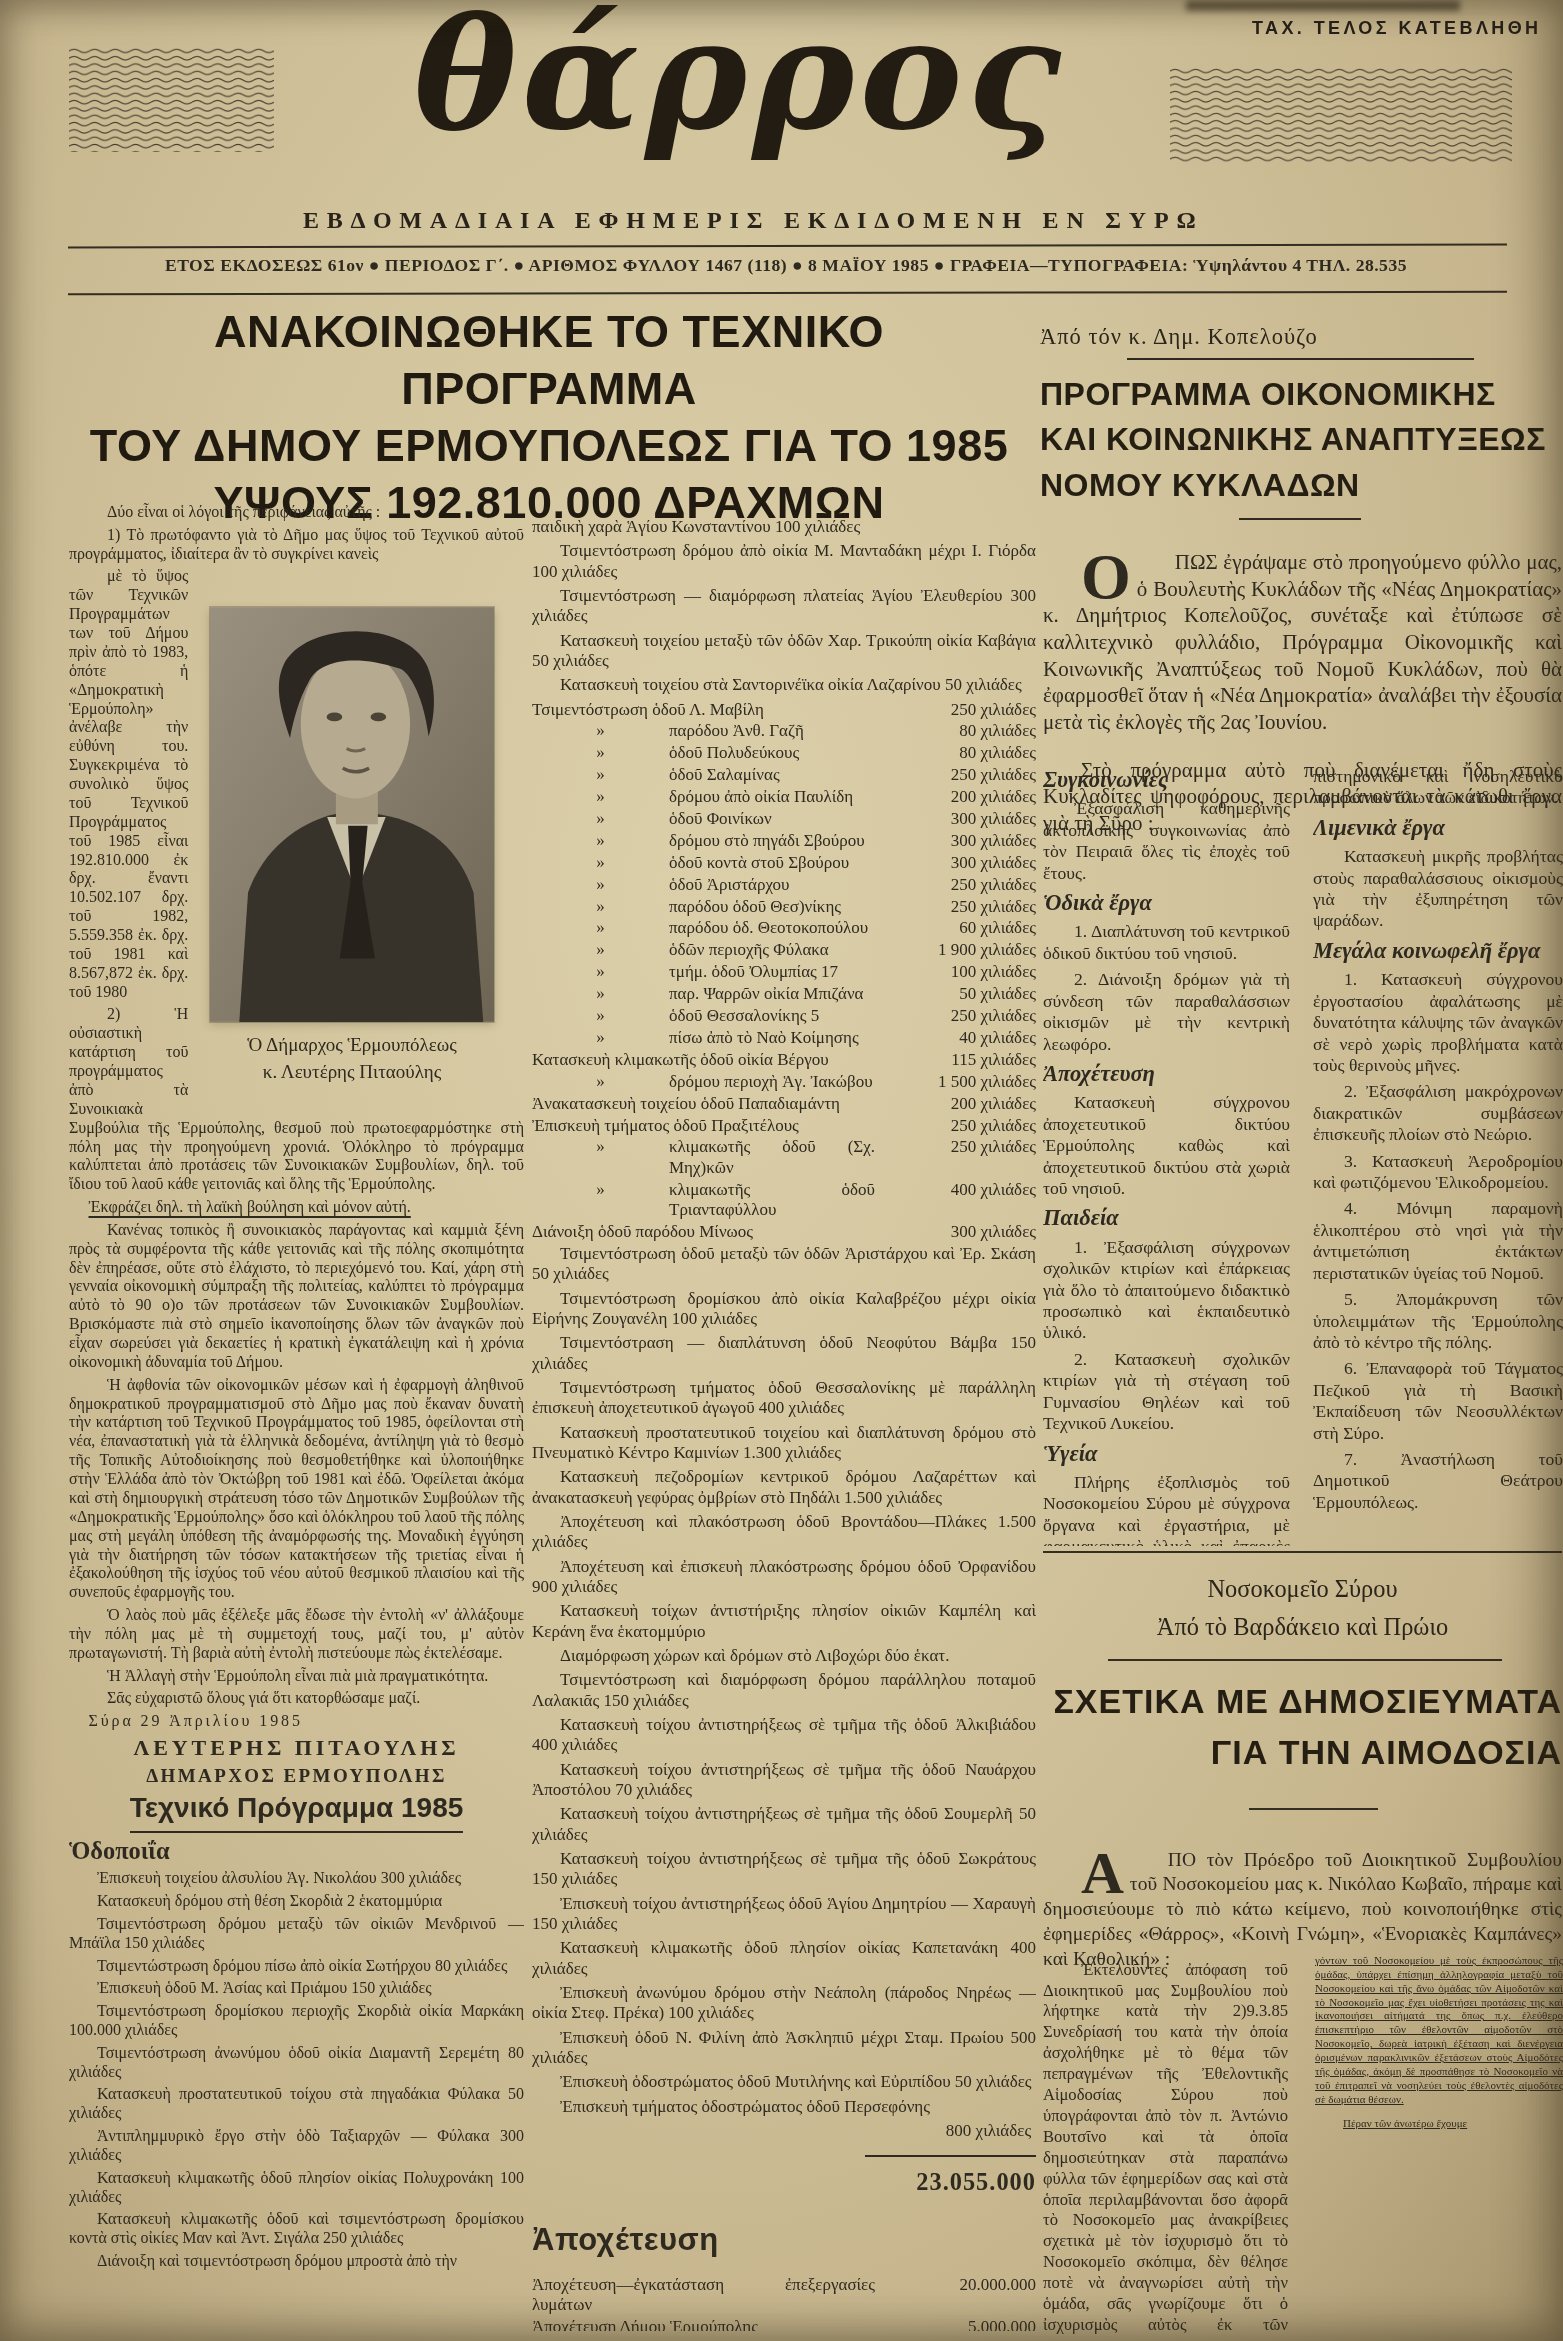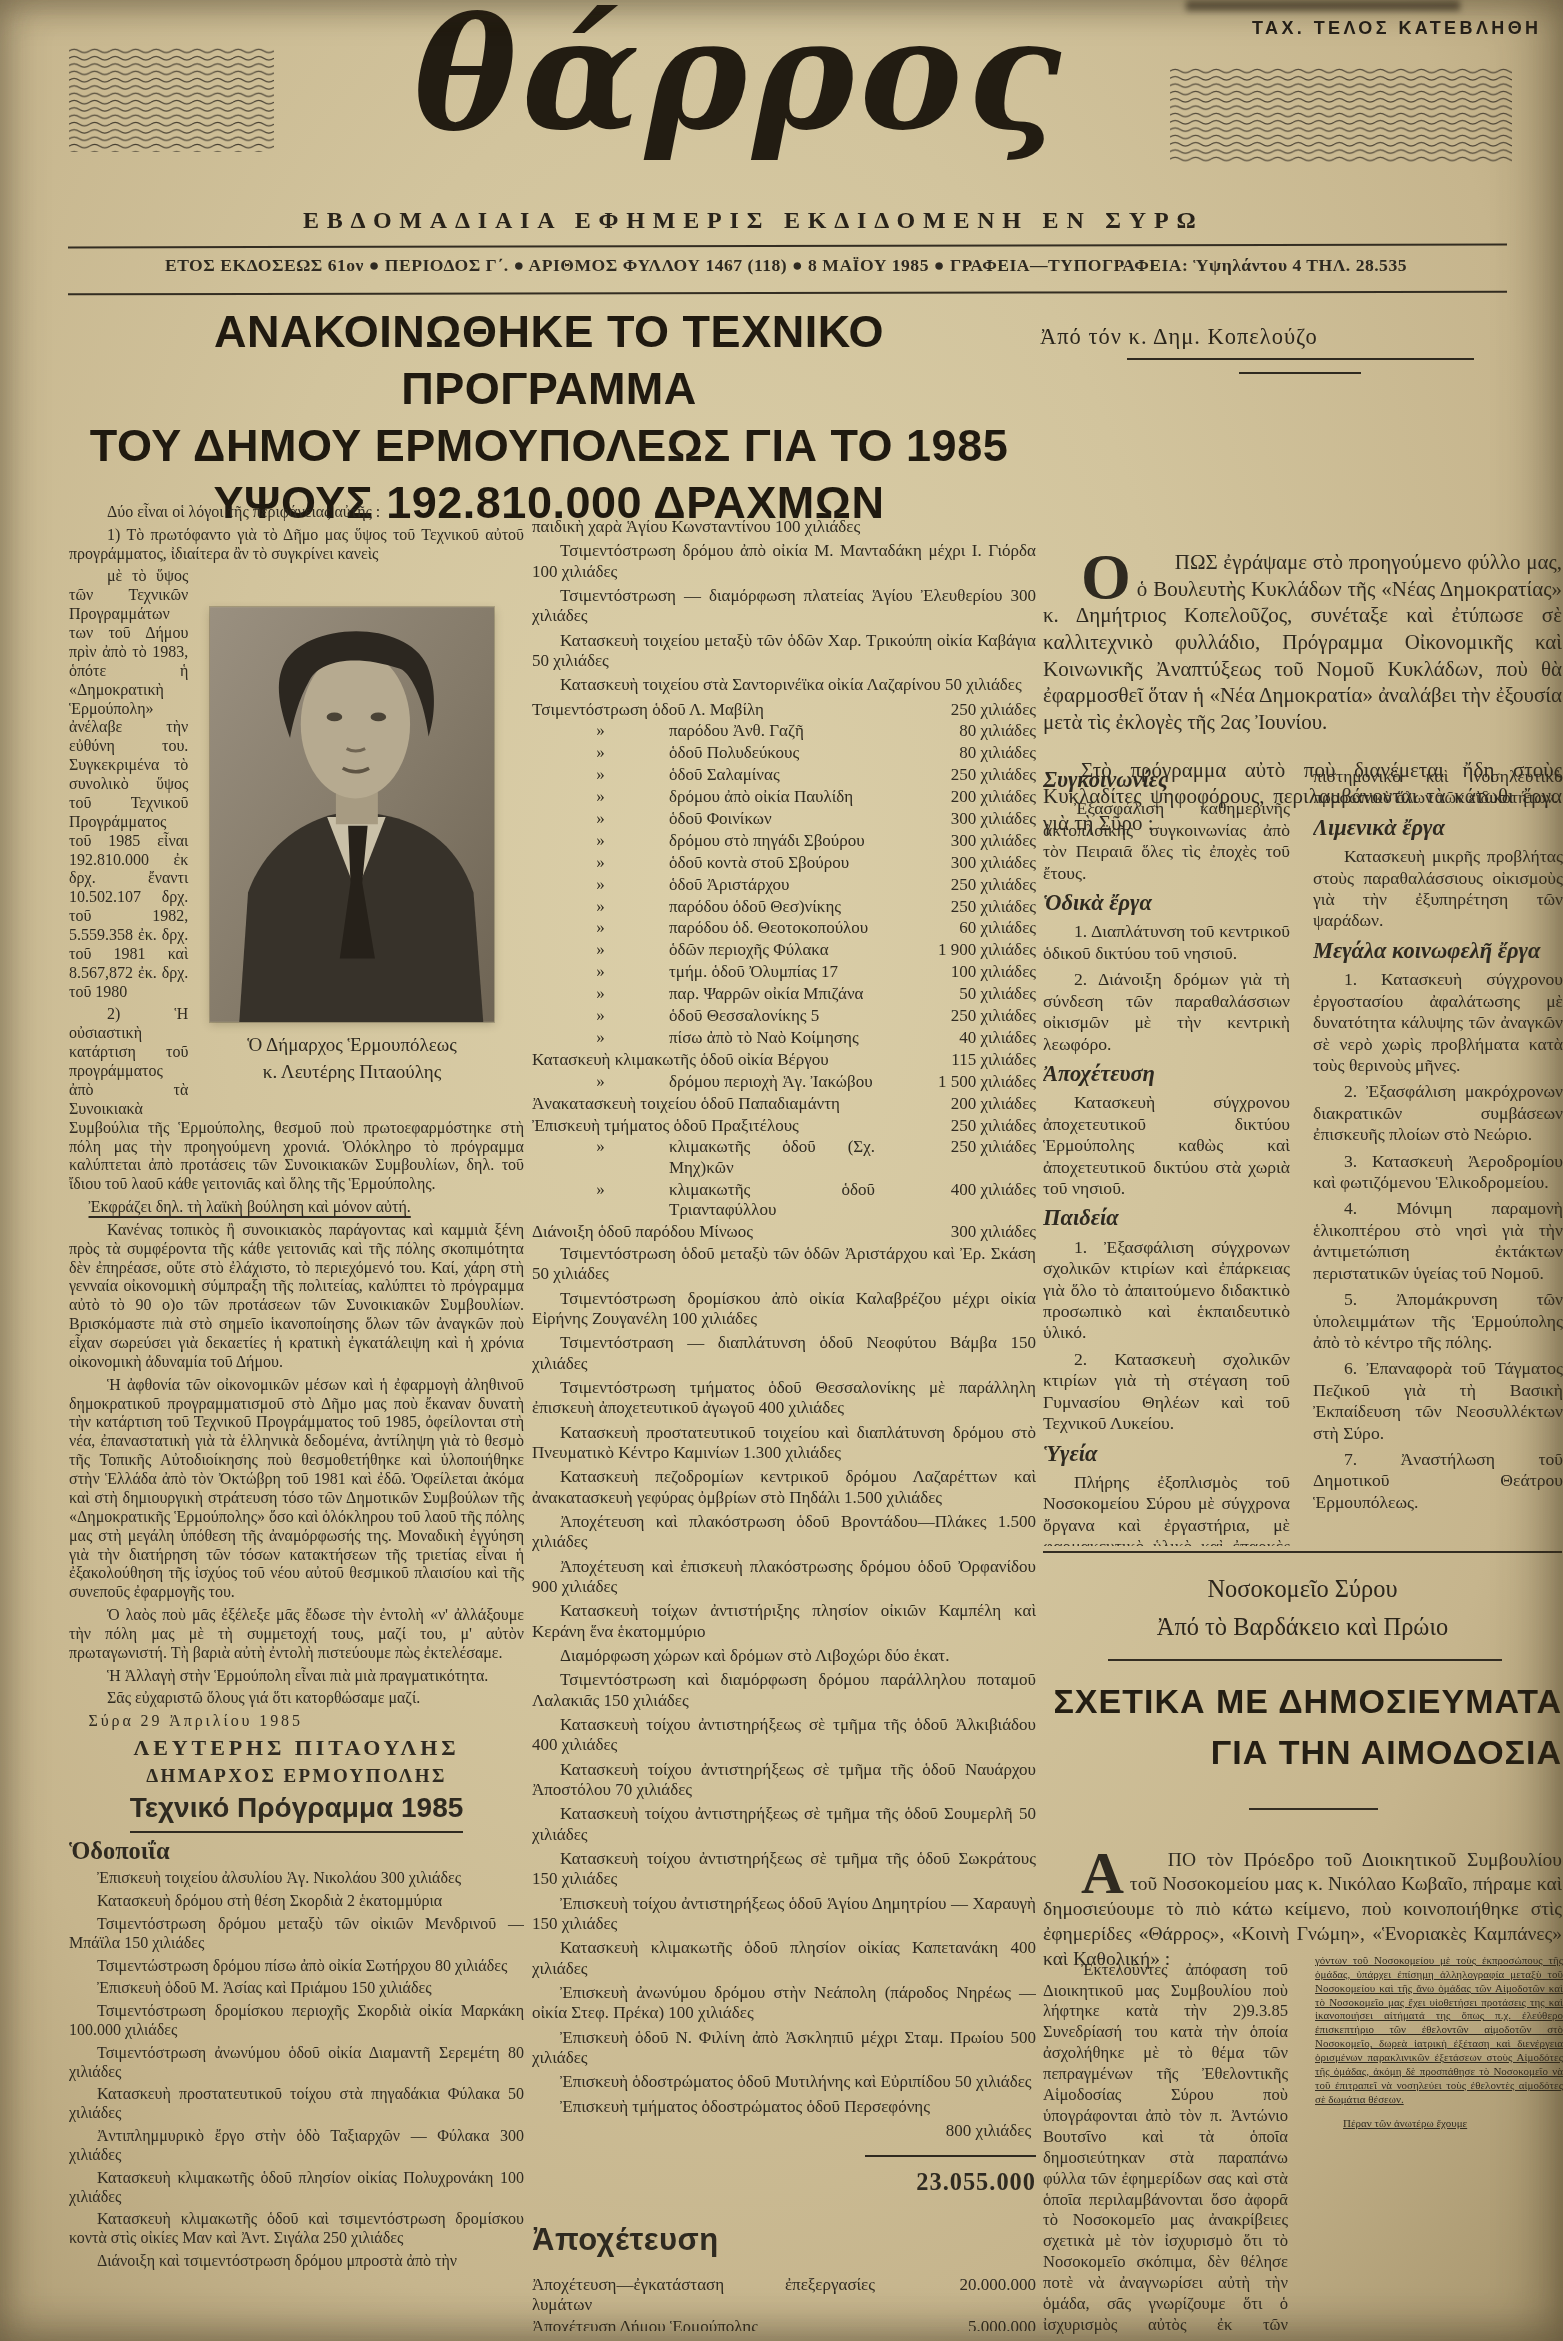--- a/index.html
+++ b/index.html
@@ -135,20 +135,25 @@
 
   <div class="headline-main">
     <div>ΑΝΑΚΟΙΝΩΘΗΚΕ ΤΟ ΤΕΧΝΙΚΟ ΠΡΟΓΡΑΜΜΑ</div>
     <div>ΤΟΥ ΔΗΜΟΥ ΕΡΜΟΥΠΟΛΕΩΣ ΓΙΑ ΤΟ 1985</div>
     <div>ΥΨΟΥΣ 192.810.000 ΔΡΑΧΜΩΝ</div>
   </div>
 
   <div class="kop-head">
     <div class="kop-kicker">Ἀπό τόν κ. Δημ. Κοπελούζο</div>
     <div class="kop-kicker-rule"></div>
+    <div class="kop-headline">
+      <div>ΠΡΟΓΡΑΜΜΑ ΟΙΚΟΝΟΜΙΚΗΣ</div>
+      <div>ΚΑΙ ΚΟΙΝΩΝΙΚΗΣ ΑΝΑΠΤΥΞΕΩΣ</div>
+      <div>ΝΟΜΟΥ ΚΥΚΛΑΔΩΝ</div>
+    </div>
     <div class="kop-headline-rule"></div>
   </div>
 
   <div class="col1">
     <p class="para">Δύο εἶναι οἱ λόγοι τῆς περιφάνειας αὐτῆς :</p>
     <p class="para">1) Τὸ πρωτόφαντο γιὰ τὸ Δῆμο μας ὕψος τοῦ Τεχνικοῦ αὐτοῦ προγράμματος, ἰδιαίτερα ἂν τὸ συγκρίνει κανεὶς</p>
     <div class="photo-spacer"></div>
     <div class="no-ind">
         <p class="para">μὲ τὸ ὕψος τῶν Τεχνικῶν Προγραμμάτων των τοῦ Δήμου πρὶν ἀπὸ τὸ 1983, ὁπότε ἡ «Δημοκρατικὴ Ἑρμούπολη» ἀνέλαβε τὴν εὐθύνη του. Συγκεκριμένα τὸ συνολικὸ ὕψος τοῦ Τεχνικοῦ Προγράμματος τοῦ 1985 εἶναι 192.810.000 ἐκ δρχ. ἔναντι 10.502.107 δρχ. τοῦ 1982, 5.559.358 ἐκ. δρχ. τοῦ 1981 καὶ 8.567,872 ἐκ. δρχ. τοῦ 1980</p>
         <p class="para">2) Ἡ οὐσιαστικὴ κατάρτιση τοῦ προγράμματος ἀπὸ τὰ Συνοικιακὰ Συμβούλια τῆς Ἑρμούπολης, θεσμοῦ ποὺ πρωτοεφαρμόστηκε στὴ πόλη μας τὴν προηγούμενη χρονιά. Ὁλόκληρο τὸ πρόγραμμα καλύπτεται ἀπὸ προτάσεις τῶν Συνοικιακῶν Συμβουλίων, δηλ. τοῦ ἴδιου τοῦ λαοῦ κάθε γειτονιᾶς καὶ ὅλης τῆς Ἑρμούπολης.</p>

